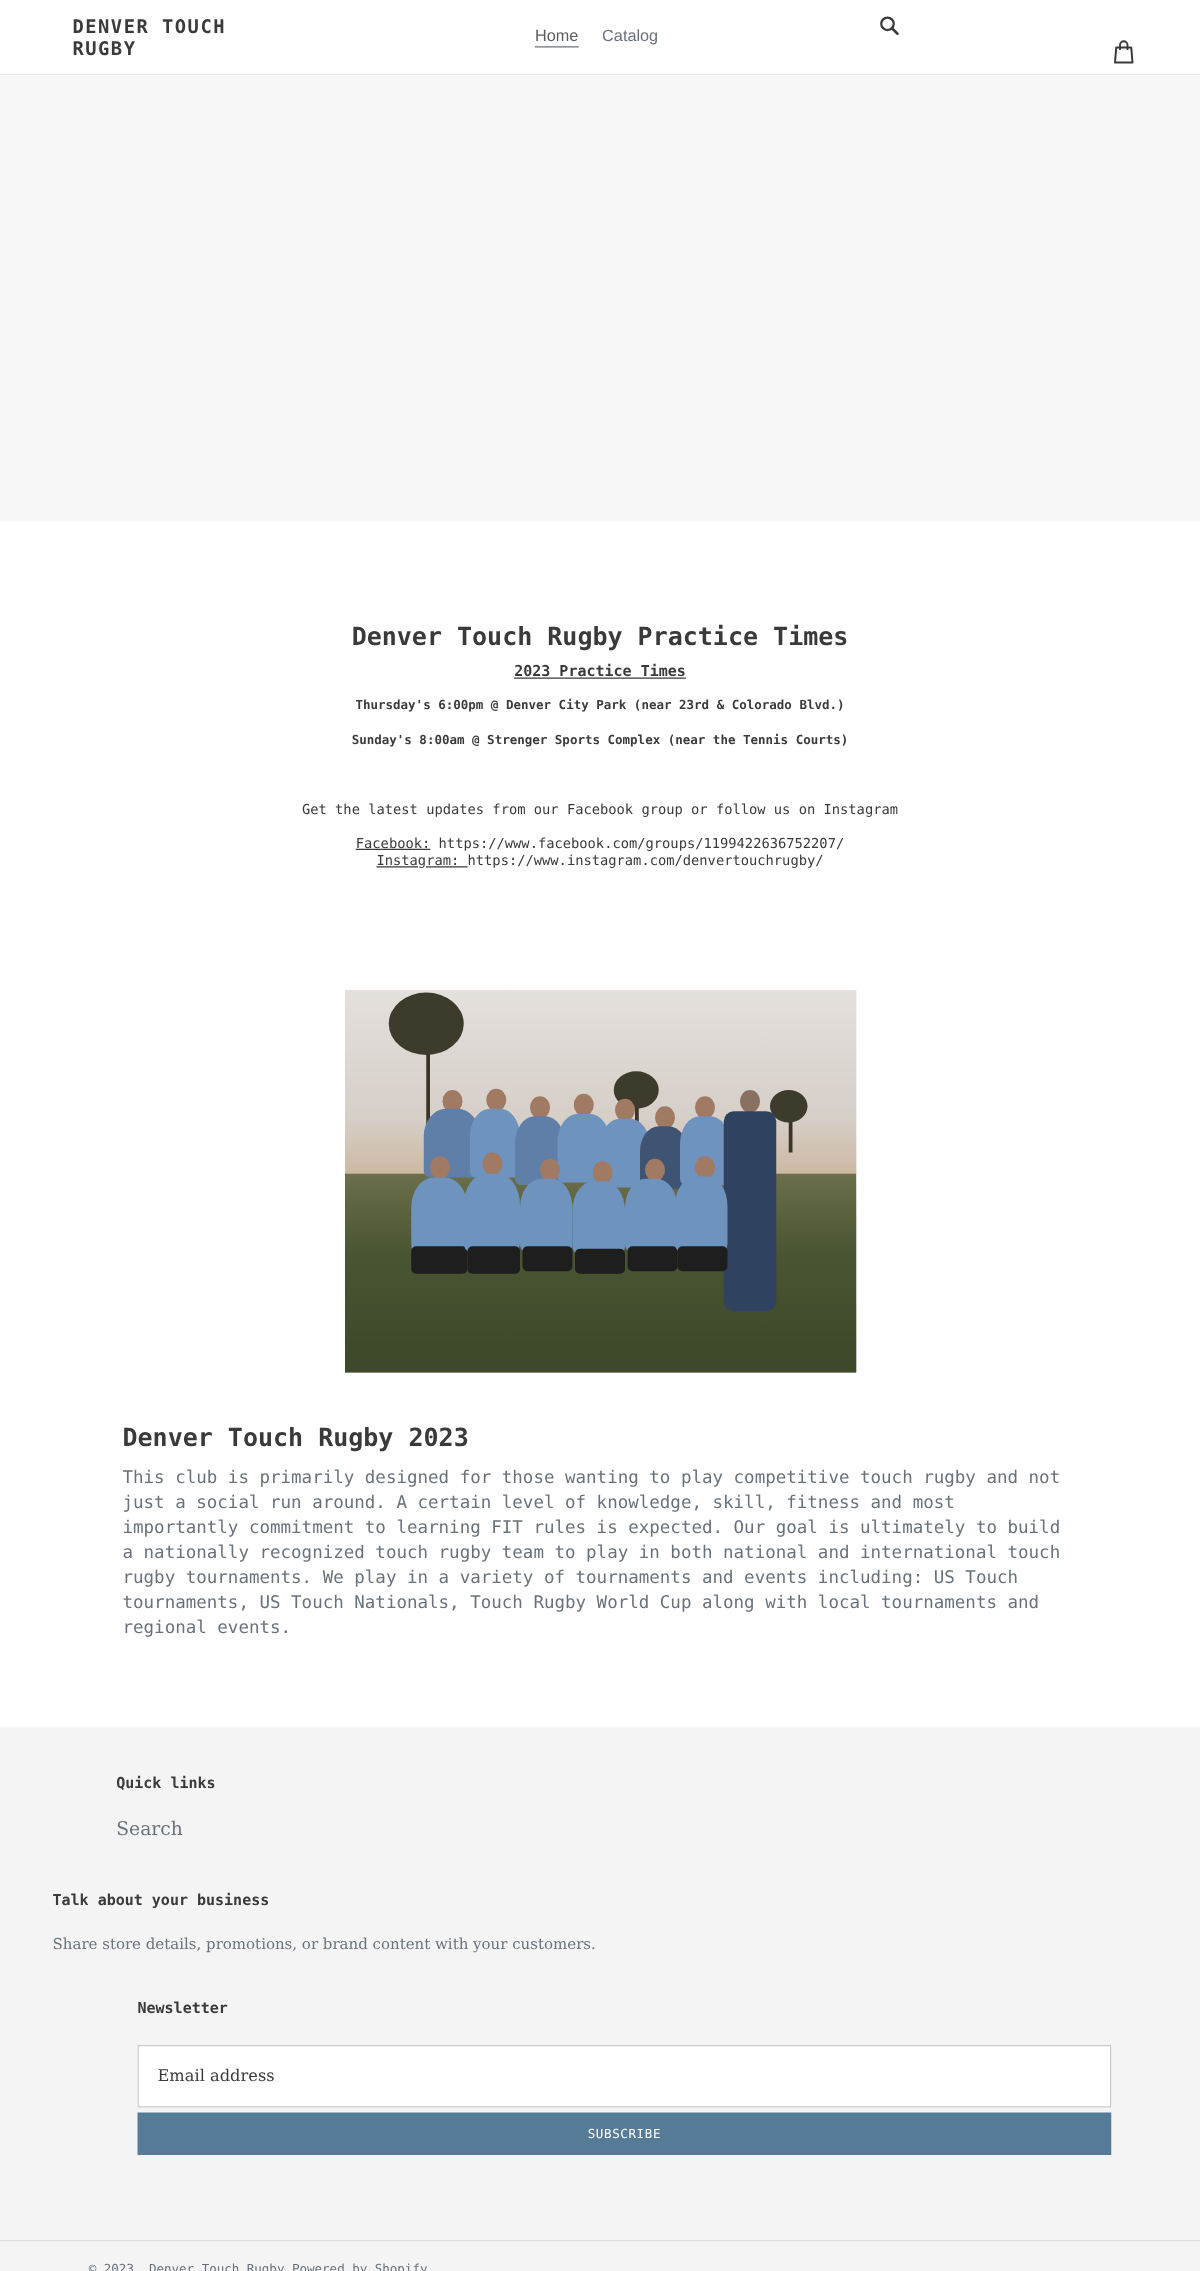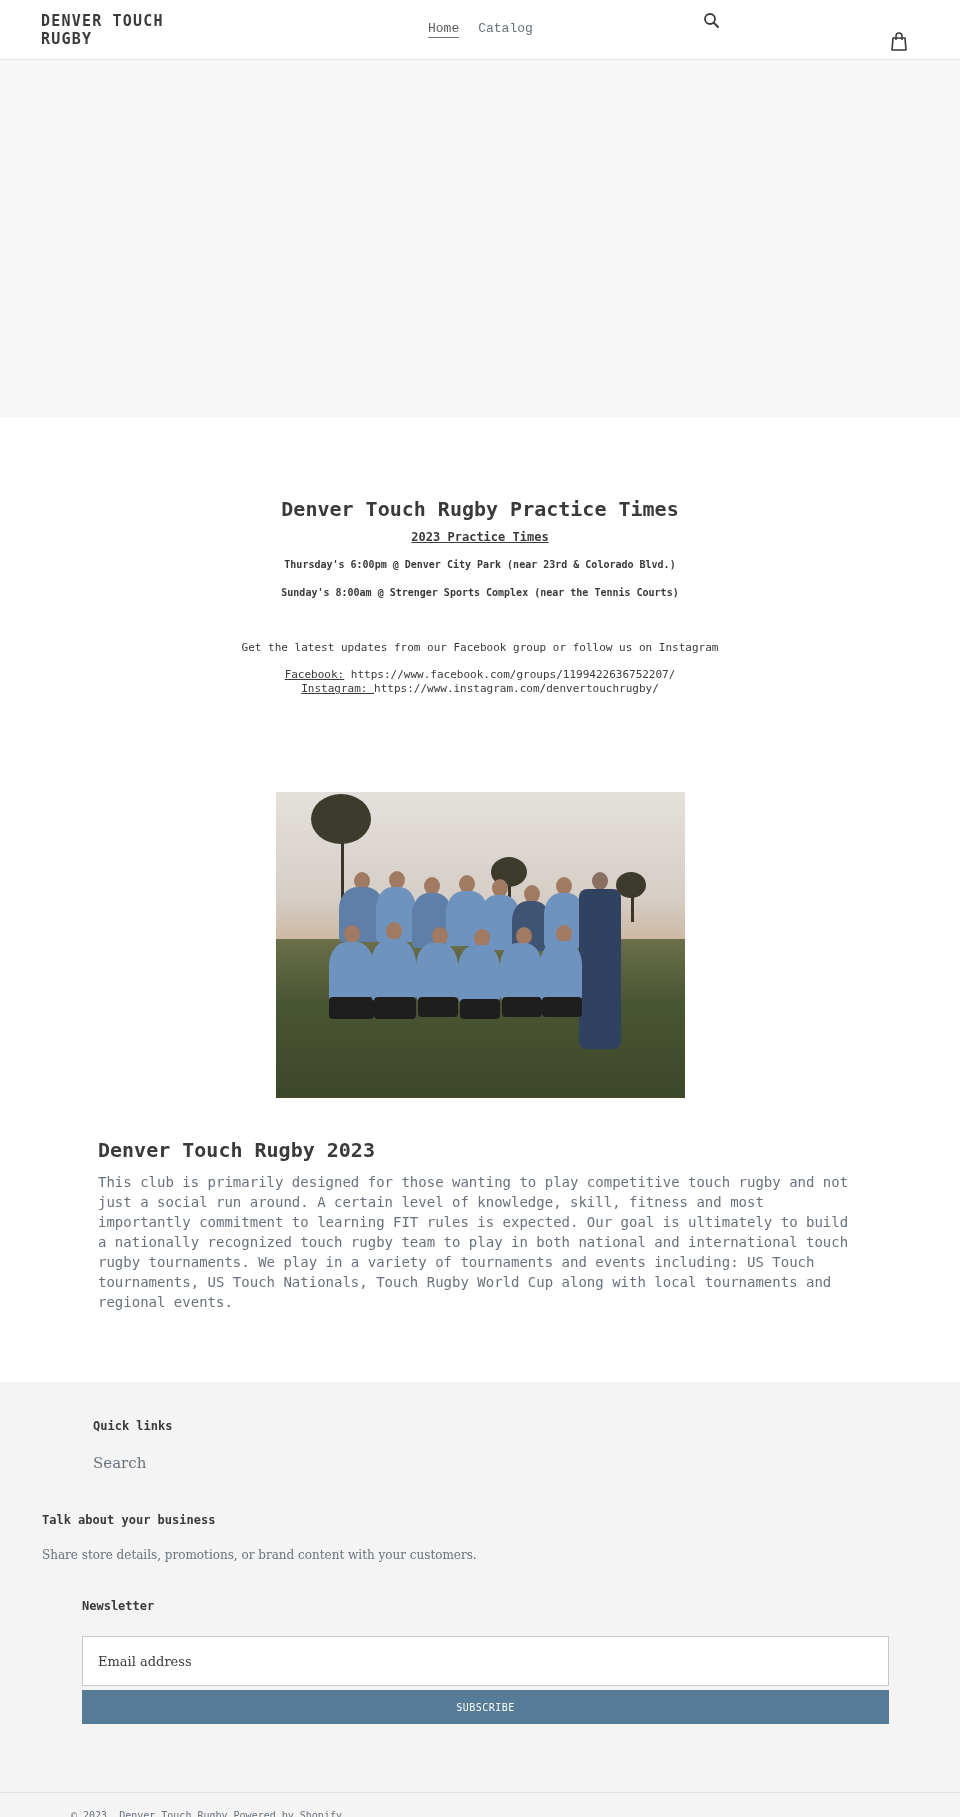--- a/index.html
+++ b/index.html
@@ -5,28 +5,28 @@
     * { box-sizing: border-box; margin: 0; padding: 0; }
     html, body { width: 960px; background: #ffffff; }
     body { font-family: "DejaVu Sans Mono", monospace; color: #3a3a3a; }
 
     
     .site-header {
       height: 60px; position: relative; background: #fff;
       border-bottom: 1px solid #e6e6e6;
     }
     .logo {
-      position: absolute; left: 41px; top: 12px;
+      position: absolute; left: 58px; top: 12px;
       font-family: "DejaVu Sans Mono", monospace; font-weight: bold;
       font-size: 15px; line-height: 18px; letter-spacing: 1.2px;
       color: #3a3a3a; width: 150px; text-transform: uppercase;
     }
     .nav { position: absolute; left: 428px; top: 21px; display: flex; gap: 19px; }
     .nav a {
-      font-family: Liberation Mono, monospace; font-size: 13px; color: #69727b;
+      font-family: Liberation Sans, sans-serif; font-size: 13px; color: #69727b;
       text-decoration: none; line-height: 16px;
     }
     .nav a.active { border-bottom: 1px solid #69727b; color: #5b5b5b; }
     .search-btn { position: absolute; left: 703px; top: 12px; width: 18px; height: 18px; cursor: pointer; }
     .cart-btn { position: absolute; left: 890px; top: 32px; width: 18px; height: 20px; cursor: pointer; }
 
     
     .hero { height: 357px; background: #f7f7f7; }
 
     
@@ -72,21 +72,21 @@
     .about p { font-size: 14px; line-height: 20px; color: #69727b; }
 
     
     .footer { background: #f4f4f4; margin-top: 70px; padding: 36px 0 0 0; }
     .footer h4 { font-size: 12px; font-weight: bold; color: #3a3a3a; line-height: 16px; }
     .quick { padding-left: 93px; }
     .quick h4 { margin-bottom: 19px; }
     .quick a { font-family: "DejaVu Serif", serif; font-size: 15px; color: #69727b; text-decoration: none; }
     .biz { padding-left: 42px; margin-top: 40px; }
     .biz p { font-family: "DejaVu Serif", serif; font-size: 12px; color: #69727b; margin-top: 20px; }
-    .news { padding: 0 71px 0 82px; margin-top: 36px; }
+    .news { padding: 0 71px 0 82px; margin-top: 36px; margin-left: 28px; }
     .news h4 { margin-bottom: 22px; }
     .email-input {
       width: 100%; height: 50px; border: 1px solid #c9c9c9; background: #fff;
       font-family: "DejaVu Serif", serif; font-size: 13px; color: #3a3a3a;
       padding: 0 15px; outline: none; display: block;
     }
     .email-input::placeholder { color: #3a3a3a; }
     .subscribe-btn {
       width: 100%; height: 34px; margin-top: 4px; background: #557b97; color: #fff;
       border: none; font-family: "DejaVu Sans Mono", monospace; font-size: 10px;

